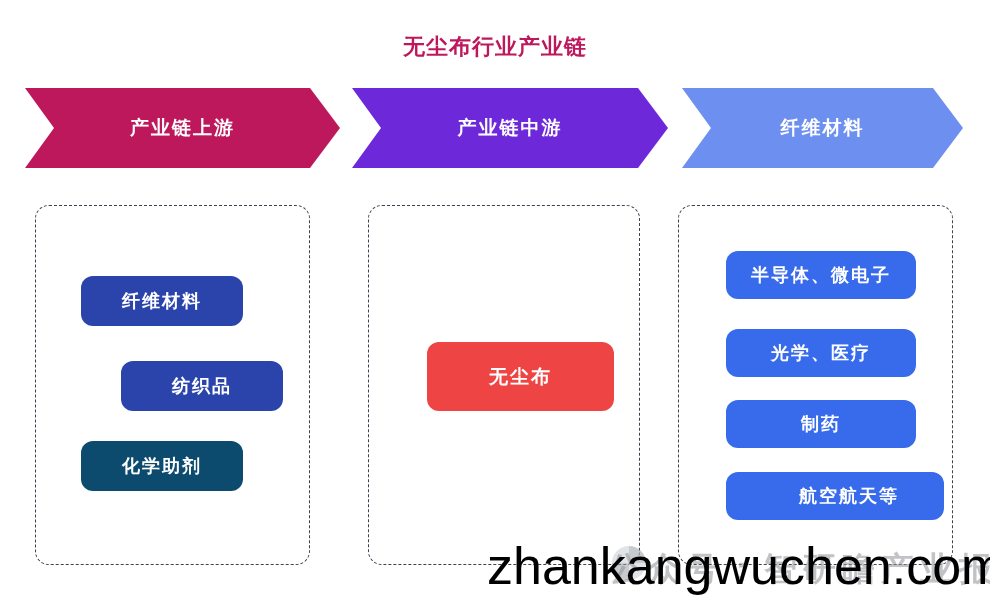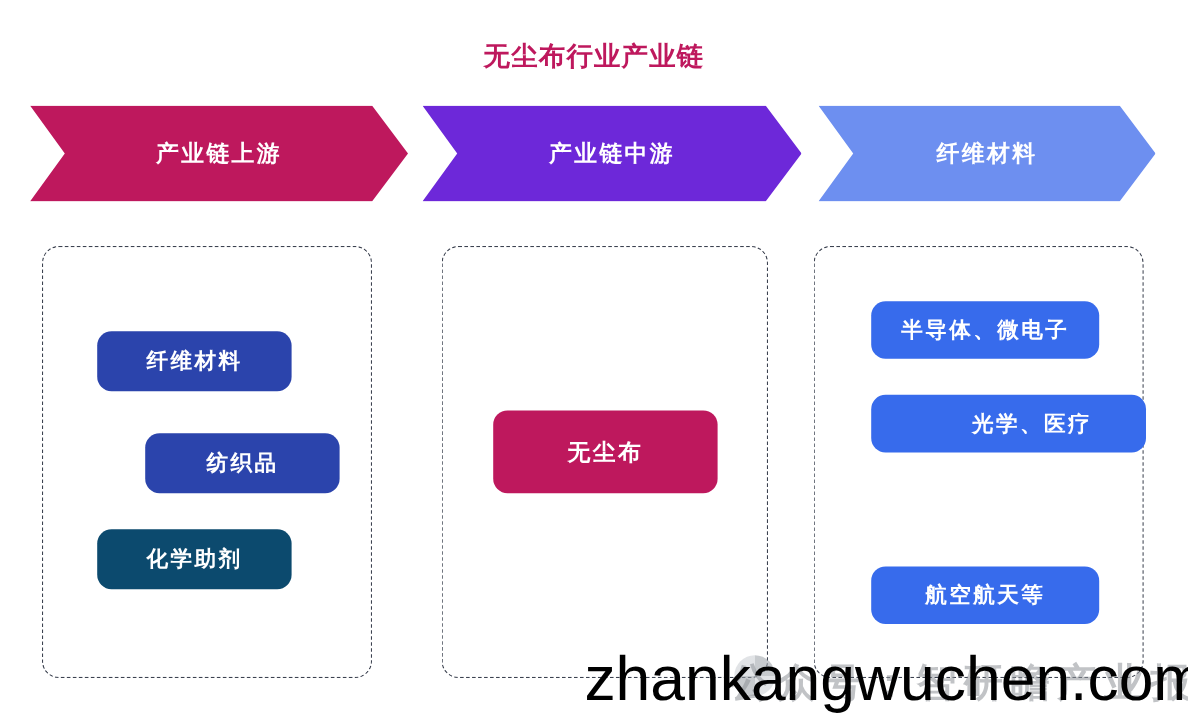--- a/index.html
+++ b/index.html
@@ -38,21 +38,21 @@
   }
   .pill-up{left:45px;width:162px;height:50px;}
   #pill-fiber{top:70px;}
   #pill-textile{top:155px;}
   #pill-chem{top:235px;}
   .pill-mid{left:42px;width:187px;height:69px;top:136px;font-size:19px;}
   .pill-down{left:47px;width:190px;height:48px;}
   #pill-semi{top:45px;}
   #pill-optic{top:123px;}
   #pill-pharma{top:194px;}
-  #pill-aero{top:266px;}
+  #pill-aero{top:266px;padding-left:28px;}
   
   .wm-faint{
     position:absolute;left:608px;top:547px;white-space:nowrap;
     color:#8f9398;opacity:.55;font-size:33px;font-weight:bold;letter-spacing:6px;
     z-index:5;
   }
   .wm-logo{
     position:absolute;left:612px;top:546px;width:34px;height:34px;border-radius:50%;
     background:conic-gradient(#9aa0a6 0 25%, #c9cdd2 0 50%, #9aa0a6 0 75%, #c9cdd2 0 100%);
     opacity:.55;z-index:4;
@@ -86,31 +86,34 @@
     </div>
     <div class="pill pill-up" id="pill-textile" style="background: rgb(43, 68, 172); margin-left: 40px;">
       <span>纺织品</span>
     </div>
     <div class="pill pill-up" id="pill-chem" style="background: #0c4a6e;">
       <span>化学助剂</span>
     </div>
   </div>
 
   <div class="frame" id="frame-midstream">
-    <div class="pill pill-mid" id="pill-cleanroom-cloth" style="background: #be185d;">
+    <div class="pill pill-mid" id="pill-cleanroom-cloth" style="background: #ef4444; margin-left: 16px;">
       <span>无尘布</span>
     </div>
   </div>
 
   <div class="frame" id="frame-downstream">
     <div class="pill pill-down" id="pill-semi" style="background: rgb(55, 107, 236);">
       <span>半导体、微电子</span>
     </div>
-    <div class="pill pill-down" id="pill-optic" style="background: rgb(55, 107, 236); padding-left: 39px;">
+    <div class="pill pill-down" id="pill-optic" style="background: rgb(55, 107, 236);">
       <span>光学、医疗</span>
+    </div>
+    <div class="pill pill-down" id="pill-pharma" style="background: rgb(55, 107, 236);">
+      <span>制药</span>
     </div>
     <div class="pill pill-down" id="pill-aero" style="background: rgb(55, 107, 236);">
       <span>航空航天等</span>
     </div>
   </div>
 
   <div class="wm-logo"></div>
   <div class="wm-faint">公众号：智研瞻产业报告</div>
   <div class="wm-main">zhankangwuchen.com</div>
 

